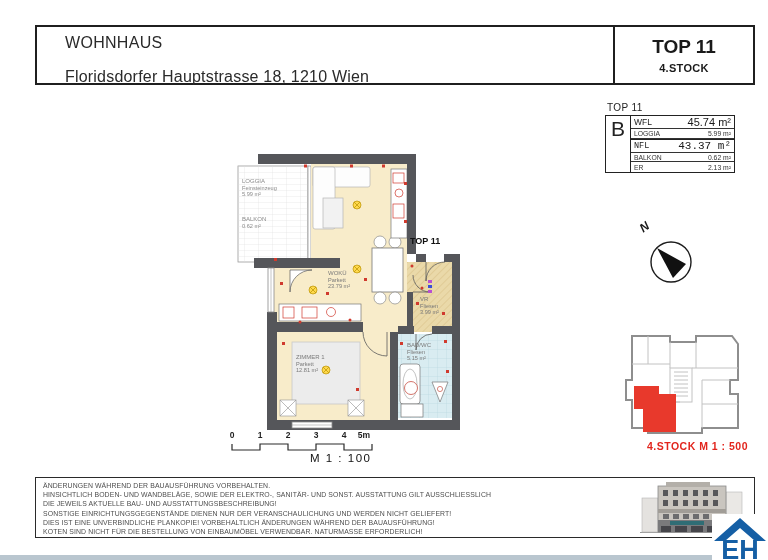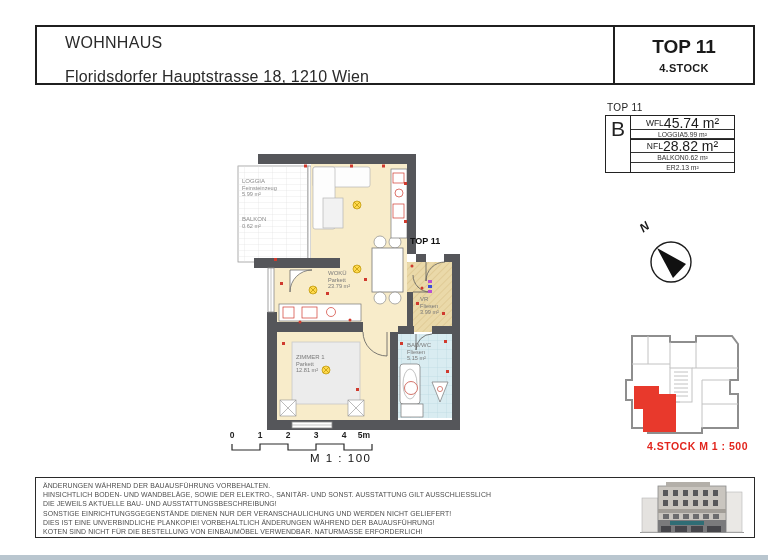--- a/index.html
+++ b/index.html
@@ -17,26 +17,26 @@
   .titleblock .left .t2 { font-size:16px; color:#2a2a2a; margin-top:16px; letter-spacing:.2px; }
   .titleblock .right { width:138px; display:flex; flex-direction:column; align-items:center; justify-content:center; }
   .titleblock .right .u1 { font-size:19px; font-weight:bold; }
   .titleblock .right .u2 { font-size:11px; font-weight:bold; margin-top:4px; letter-spacing:.3px; }
   
   .ut-title { position:absolute; left:607px; top:102px; font-size:10px; color:#222; letter-spacing:.4px; }
   .unit-table { position:absolute; left:605px; top:115px; width:130px; height:58px;
     border:1.5px solid #222; display:flex; background:#fff; }
   .unit-table .letter { width:25px; border-right:1.2px solid #222; display:flex; align-items:flex-start; justify-content:center; font-size:21px; padding-top:1px; color:#222; }
   .unit-table .rows { flex:1; display:flex; flex-direction:column; }
-  .ut-row { display:flex; justify-content:center; align-items:center; padding:0 3px 0 3px; border-bottom:1px solid #333; }
+  .ut-row { display:flex; justify-content:space-between; align-items:center; padding:0 3px 0 3px; border-bottom:1px solid #333; }
   .ut-row:last-child { border-bottom:none; }
   .ut-row.big { height:14px; font-size:8.5px; }
   .ut-row.small { height:10px; font-size:6.8px; color:#333; }
-  .ut-row.big .v { font-size:14px; }
-  .ut-row.nfl { border-top:.5px solid #222; }
+  .ut-row.big .v { font-size:11px; }
+  .ut-row.nfl { border-top:.5px solid #222;font-family:Liberation Mono, monospace; }
   
   .north { position:absolute; left:638px; top:220px; width:64px; height:72px; }
   .north .nlabel { position:absolute; left:2px; top:0px; font-size:12px; font-weight:bold; font-style:italic; transform:rotate(-36deg); }
   
   .plan { position:absolute; left:230px; top:142px; width:232px; height:296px; }
   .plan svg { position:absolute; left:0; top:0; }
   .room-label { position:absolute; font-size:5.6px; line-height:6.6px; color:#8b8b8b; white-space:nowrap; }
   .room-label .rl-name { font-size:6px; }
   .room-label.dark { color:#7a7a7a; }
   .plan-top-label { position:absolute; left:180px; top:94px; font-size:9px; font-weight:bold; color:#111; }
@@ -80,21 +80,21 @@
       <div class="ut-row big">
         <span>WFL</span>
         <span class="v">45.74 m²</span>
       </div>
       <div class="ut-row small">
         <span>LOGGIA</span>
         <span>5.99 m²</span>
       </div>
       <div class="ut-row big nfl">
         <span>NFL</span>
-        <span class="v">28.82 m²</span>
+        <span class="v">43.37 m²</span>
       </div>
       <div class="ut-row small">
         <span>BALKON</span>
         <span>0.62 m²</span>
       </div>
       <div class="ut-row small">
         <span>ER</span>
         <span>2.13 m²</span>
       </div>
     </div>
@@ -358,14 +358,20 @@
           <rect x="21" y="46" width="10" height="6"></rect>
             <rect x="35" y="46" width="12" height="6"></rect>
             <rect x="51" y="46" width="12" height="6"></rect>
             <rect x="67" y="46" width="14" height="6"></rect>
         </g>
       </svg>
     </div>
   </div>
 
   <div class="footer-strip"></div>
+  <div class="eh-logo">
+    <svg width="56" height="46" viewBox="0 0 56 46">
+      <polygon points="2,27 28,4 54,27 43,27 28,14 13,27" fill="#155fa5"></polygon>
+      <text x="28" y="45" text-anchor="middle" font-family="Liberation Sans, sans-serif" font-size="27" font-weight="bold" fill="#155fa5">EH</text>
+    </svg>
+  </div>
 
 </div>
 
 </body></html>

